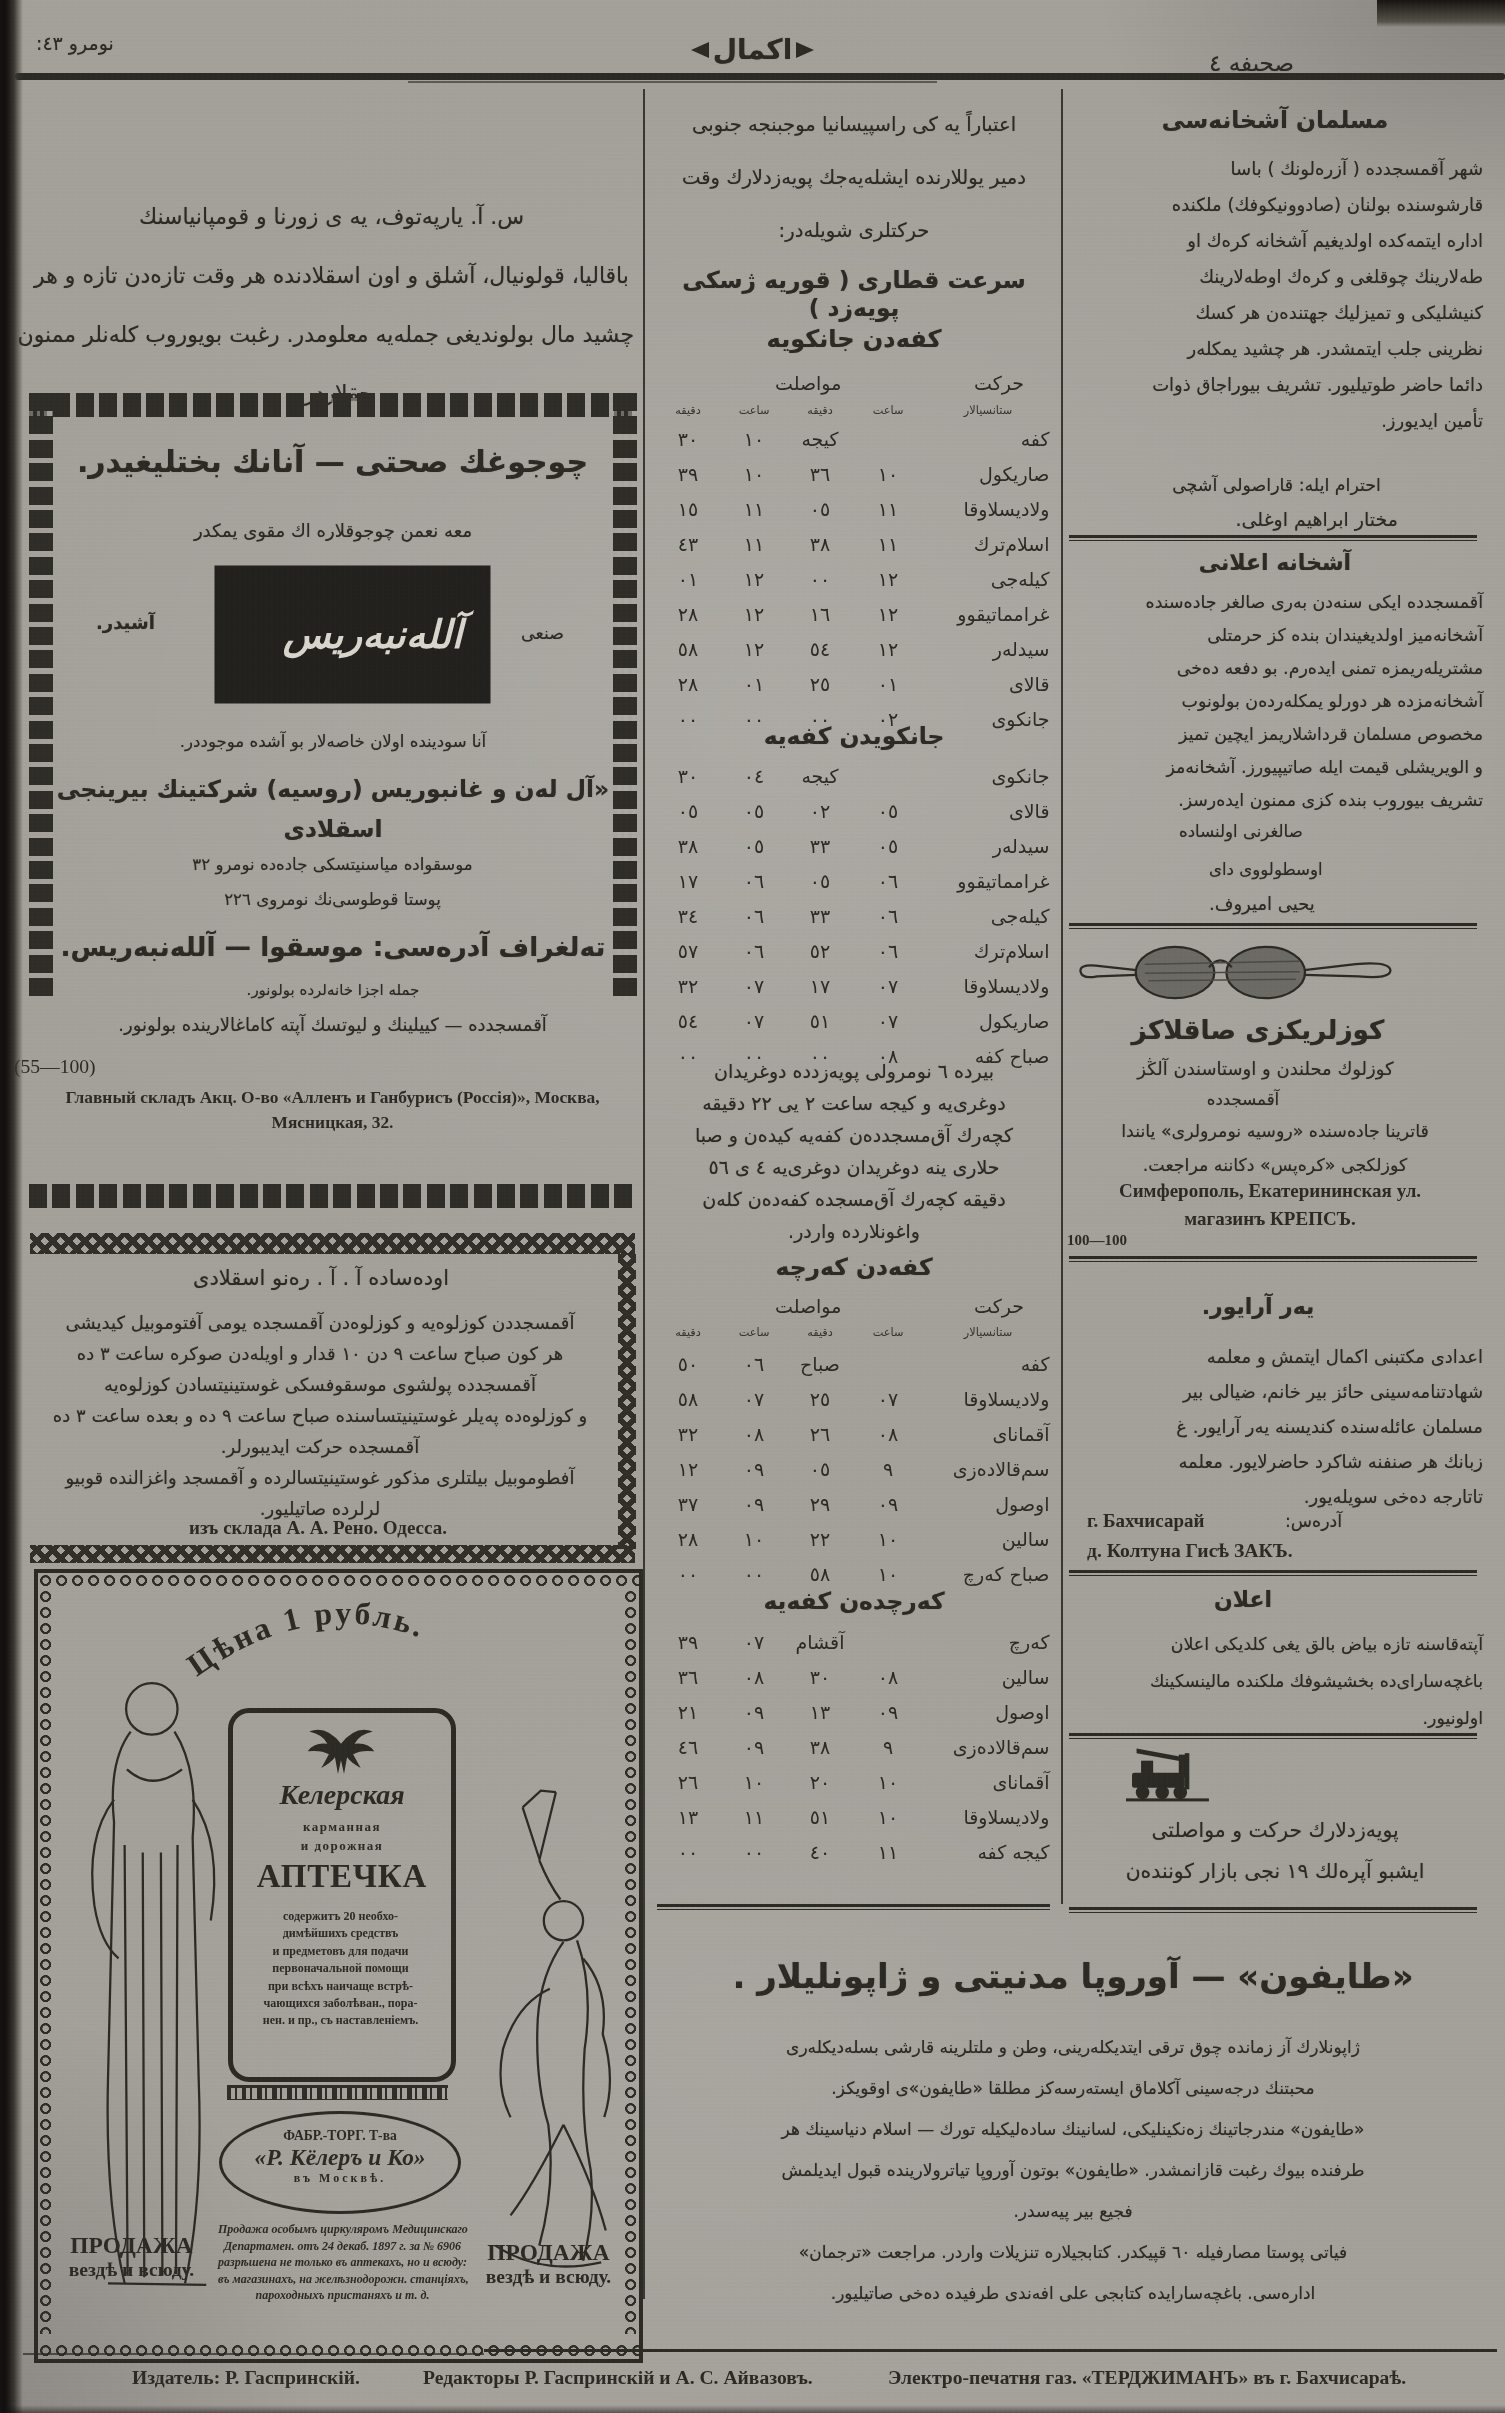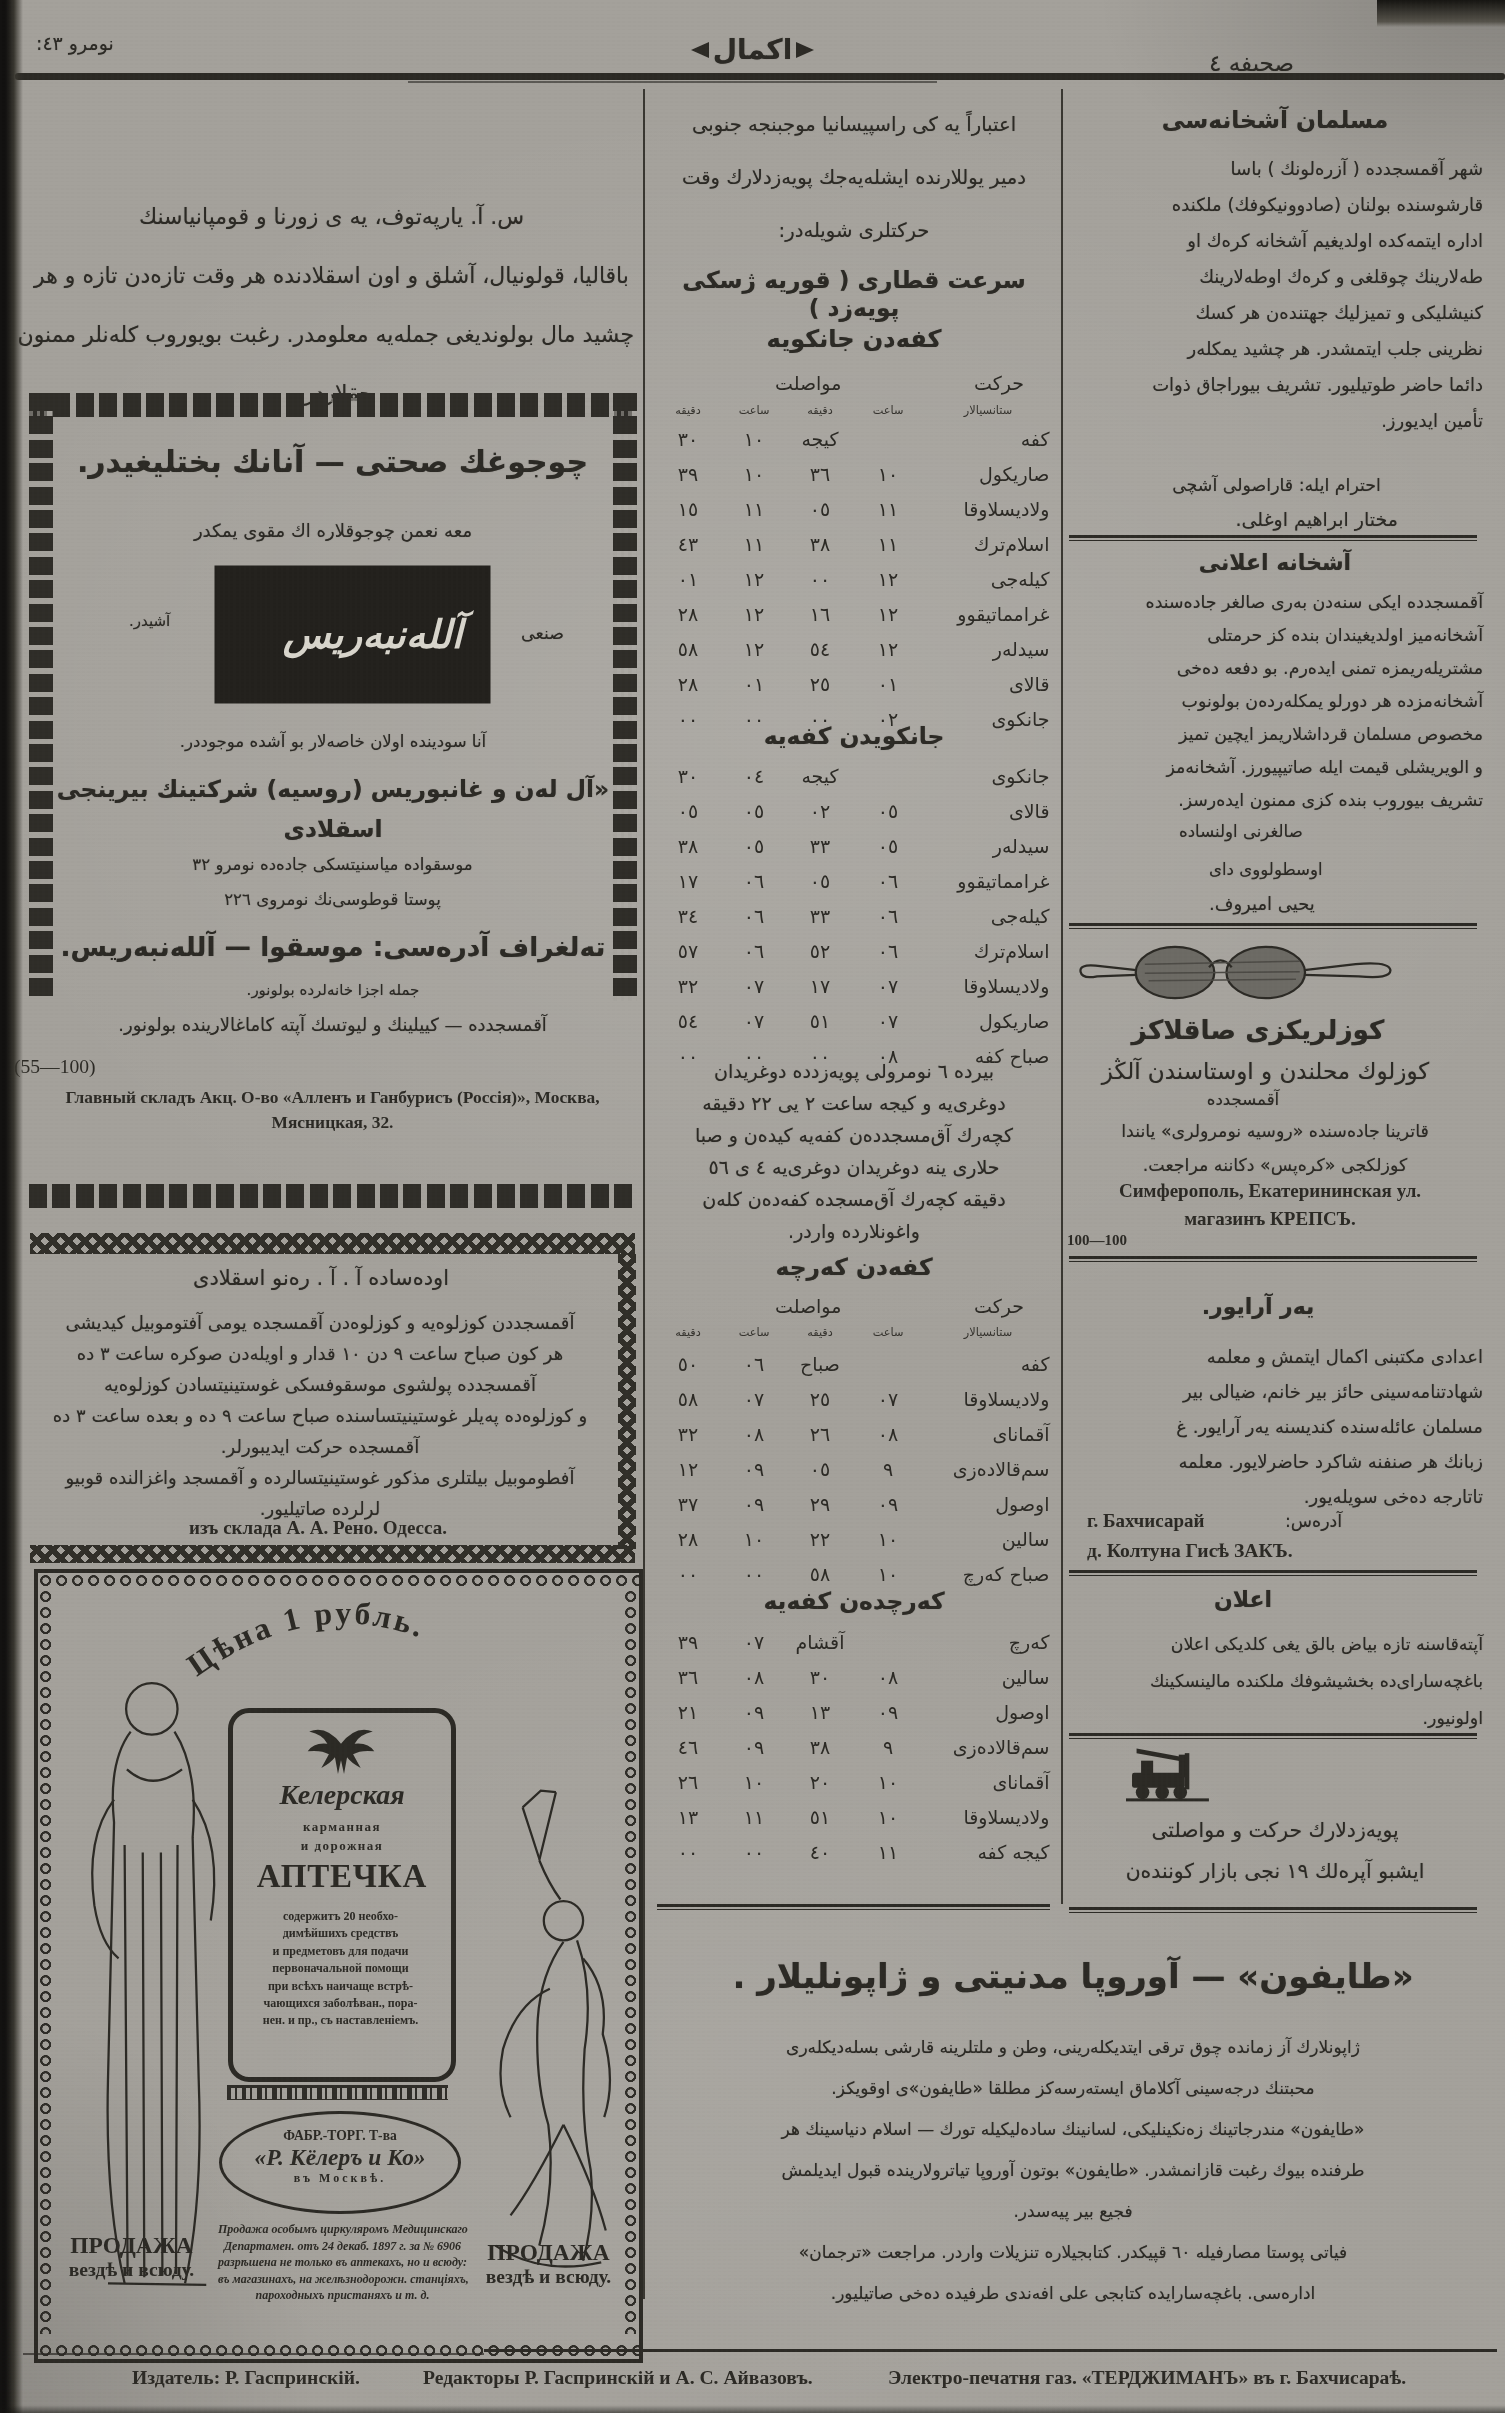--- a/index.html
+++ b/index.html
@@ -95,21 +95,21 @@
     <div class="abs orn-row" style="left:0;top:0;width:100%;"></div>
     <div class="abs orn-row" style="left:0;bottom:0;width:100%;"></div>
     <div class="abs orn-row" style="left:-292px;top:292px;width:608px;transform:rotate(90deg);"></div>
     <div class="abs orn-row" style="right:-292px;top:292px;width:608px;transform:rotate(90deg);"></div>
     <div class="abs ar soft ctr" style="left:45px;top:51px;width:517px;font-size:30px;font-weight:bold;">چوجوغك صحتى — آنانك بختليغيدر.</div>
     <div class="abs ar soft ctr" style="left:68px;top:127px;width:472px;font-size:18px;">معه نعمن چوجوقلاره اك مقوى يمكدر</div>
     <div class="abs ar soft" style="right:73px;top:230px;font-size:17.4px;">صنعى</div>
     <div class="abs blackbox" style="left:187px;top:174px;width:233px;height:135px;padding-left:40px;">
       <span style="font-size:39px;font-weight:bold;font-style:italic;font-family:'DejaVu Sans',sans-serif;direction:rtl;color:#d8d5cc;">آللەنبەريس</span>
     </div>
-    <div class="abs ar soft" style="left:100px;top:219px;font-size:15px;">آشيدر.</div>
+    <div class="abs ar soft" style="left:67px;top:219px;font-size:18px;font-weight:bold;">آشيدر.</div>
     <div class="abs ar soft ctr" style="left:91px;top:339px;width:426px;font-size:16.6px;">آنا سوديندە اولان خاصه‌لار بو آشدە موجوددر.</div>
     <div class="abs ar soft ctr" style="left:23px;top:382px;width:562px;font-size:23.4px;font-weight:bold;">«آل لەن و غانبوريس (روسيه) شركتينك بيرينجى</div>
     <div class="abs ar soft ctr" style="left:23px;top:422px;width:562px;font-size:23.4px;font-weight:bold;">اسقلادى</div>
     <div class="abs ar soft ctr" style="left:60px;top:462px;width:487px;font-size:16.6px;">موسقواده مياسنيتسكى جاده‌ده نومرو ٣٢</div>
     <div class="abs ar soft ctr" style="left:60px;top:497px;width:487px;font-size:16.6px;">پوستا قوطوسى‌نك نومروى ٢٢٦</div>
     <div class="abs ar soft ctr" style="left:23px;top:538px;width:562px;font-size:26.4px;font-weight:bold;">تەلغراف آدرەسى: موسقوا — آللەنبەريس.</div>
     <div class="abs ar soft ctr" style="left:91px;top:588px;width:426px;font-size:15px;">جمله اجزا خانه‌لرده بولونور.</div>
     <div class="abs ar soft ctr" style="left:30px;top:621px;width:547px;font-size:18px;">آقمسجدده — كييلينك و ليوتسك آپته كاماغالارينده بولونور.</div>
     <div class="abs ru" style="left:-15px;top:663px;font-size:19.6px;">(55—100)</div>
     <div class="abs ru ctr" style="left:15px;top:694px;width:577px;font-size:17.4px;font-weight:bold;">Главный складъ Акц. О-во «Алленъ и Ганбурисъ (Россія)», Москва,</div>
@@ -532,21 +532,21 @@
     <g>
       <ellipse cx="135" cy="43" rx="52" ry="34" fill="#6c6a64" stroke="#2c2a25" stroke-width="3"></ellipse>
       <ellipse cx="255" cy="43" rx="52" ry="34" fill="#6c6a64" stroke="#2c2a25" stroke-width="3"></ellipse>
       <path d="M180 36 Q195 18 210 36" class="ink"></path>
       <path d="M84 40 L30 34 Q8 32 10 42 Q12 52 32 48 L84 46" class="ink"></path>
       <path d="M306 40 L374 32 Q418 28 420 40 Q420 52 378 48 L306 46" class="ink"></path>
       <path d="M95 32 L300 28 M95 44 L300 42 M100 54 L295 52" stroke="#4c4a45" stroke-width="2" fill="none"></path>
     </g>
   </svg>
   <div class="abs ar soft ctr" style="left:1069px;top:1014px;width:378px;font-size:26.4px;font-weight:bold;">كوزلريكزى صاقلاكز</div>
-  <div class="abs ar soft ctr" style="left:1069px;top:1058px;width:393px;font-size:23px;text-align:center;">كوزلوك محلندن و اوستاسندن آلڭز</div>
+  <div class="abs ar soft ctr" style="left:1069px;top:1058px;width:393px;font-size:18px;text-align:center;">كوزلوك محلندن و اوستاسندن آلڭز</div>
   <div class="abs ar soft ctr" style="left:1069px;top:1090px;width:348px;font-size:16.6px;">آقمسجدده</div>
   <div class="abs ar soft ctr" style="left:1069px;top:1121px;width:412px;font-size:17.4px;">قاترينا جاده‌سنده «روسيه نومرولرى» يانندا</div>
   <div class="abs ar soft ctr" style="left:1069px;top:1155px;width:412px;font-size:17.4px;">كوزلكجى «كرەپس» دكاننه مراجعت.</div>
   <div class="abs ru ctr" style="left:1064px;top:1180px;width:412px;font-size:19px;font-weight:bold;">Симферополь, Екатерининская ул.</div>
   <div class="abs ru ctr" style="left:1064px;top:1208px;width:412px;font-size:19px;font-weight:bold;">магазинъ КРЕПСЪ.</div>
   <div class="abs ru" style="left:1067px;top:1232px;font-size:15px;font-weight:bold;">100—100</div>
   <div class="abs rule2" style="left:1069px;top:1256px;width:408px;"></div>
 
   <div class="abs ar soft ctr" style="left:1069px;top:1294px;width:378px;font-size:22px;font-weight:bold;">يەر آرايور.</div>
   <div class="abs ar soft lines" style="left:1071px;top:1339px;width:412px;font-size:18px;line-height:35px;text-align:right;">

